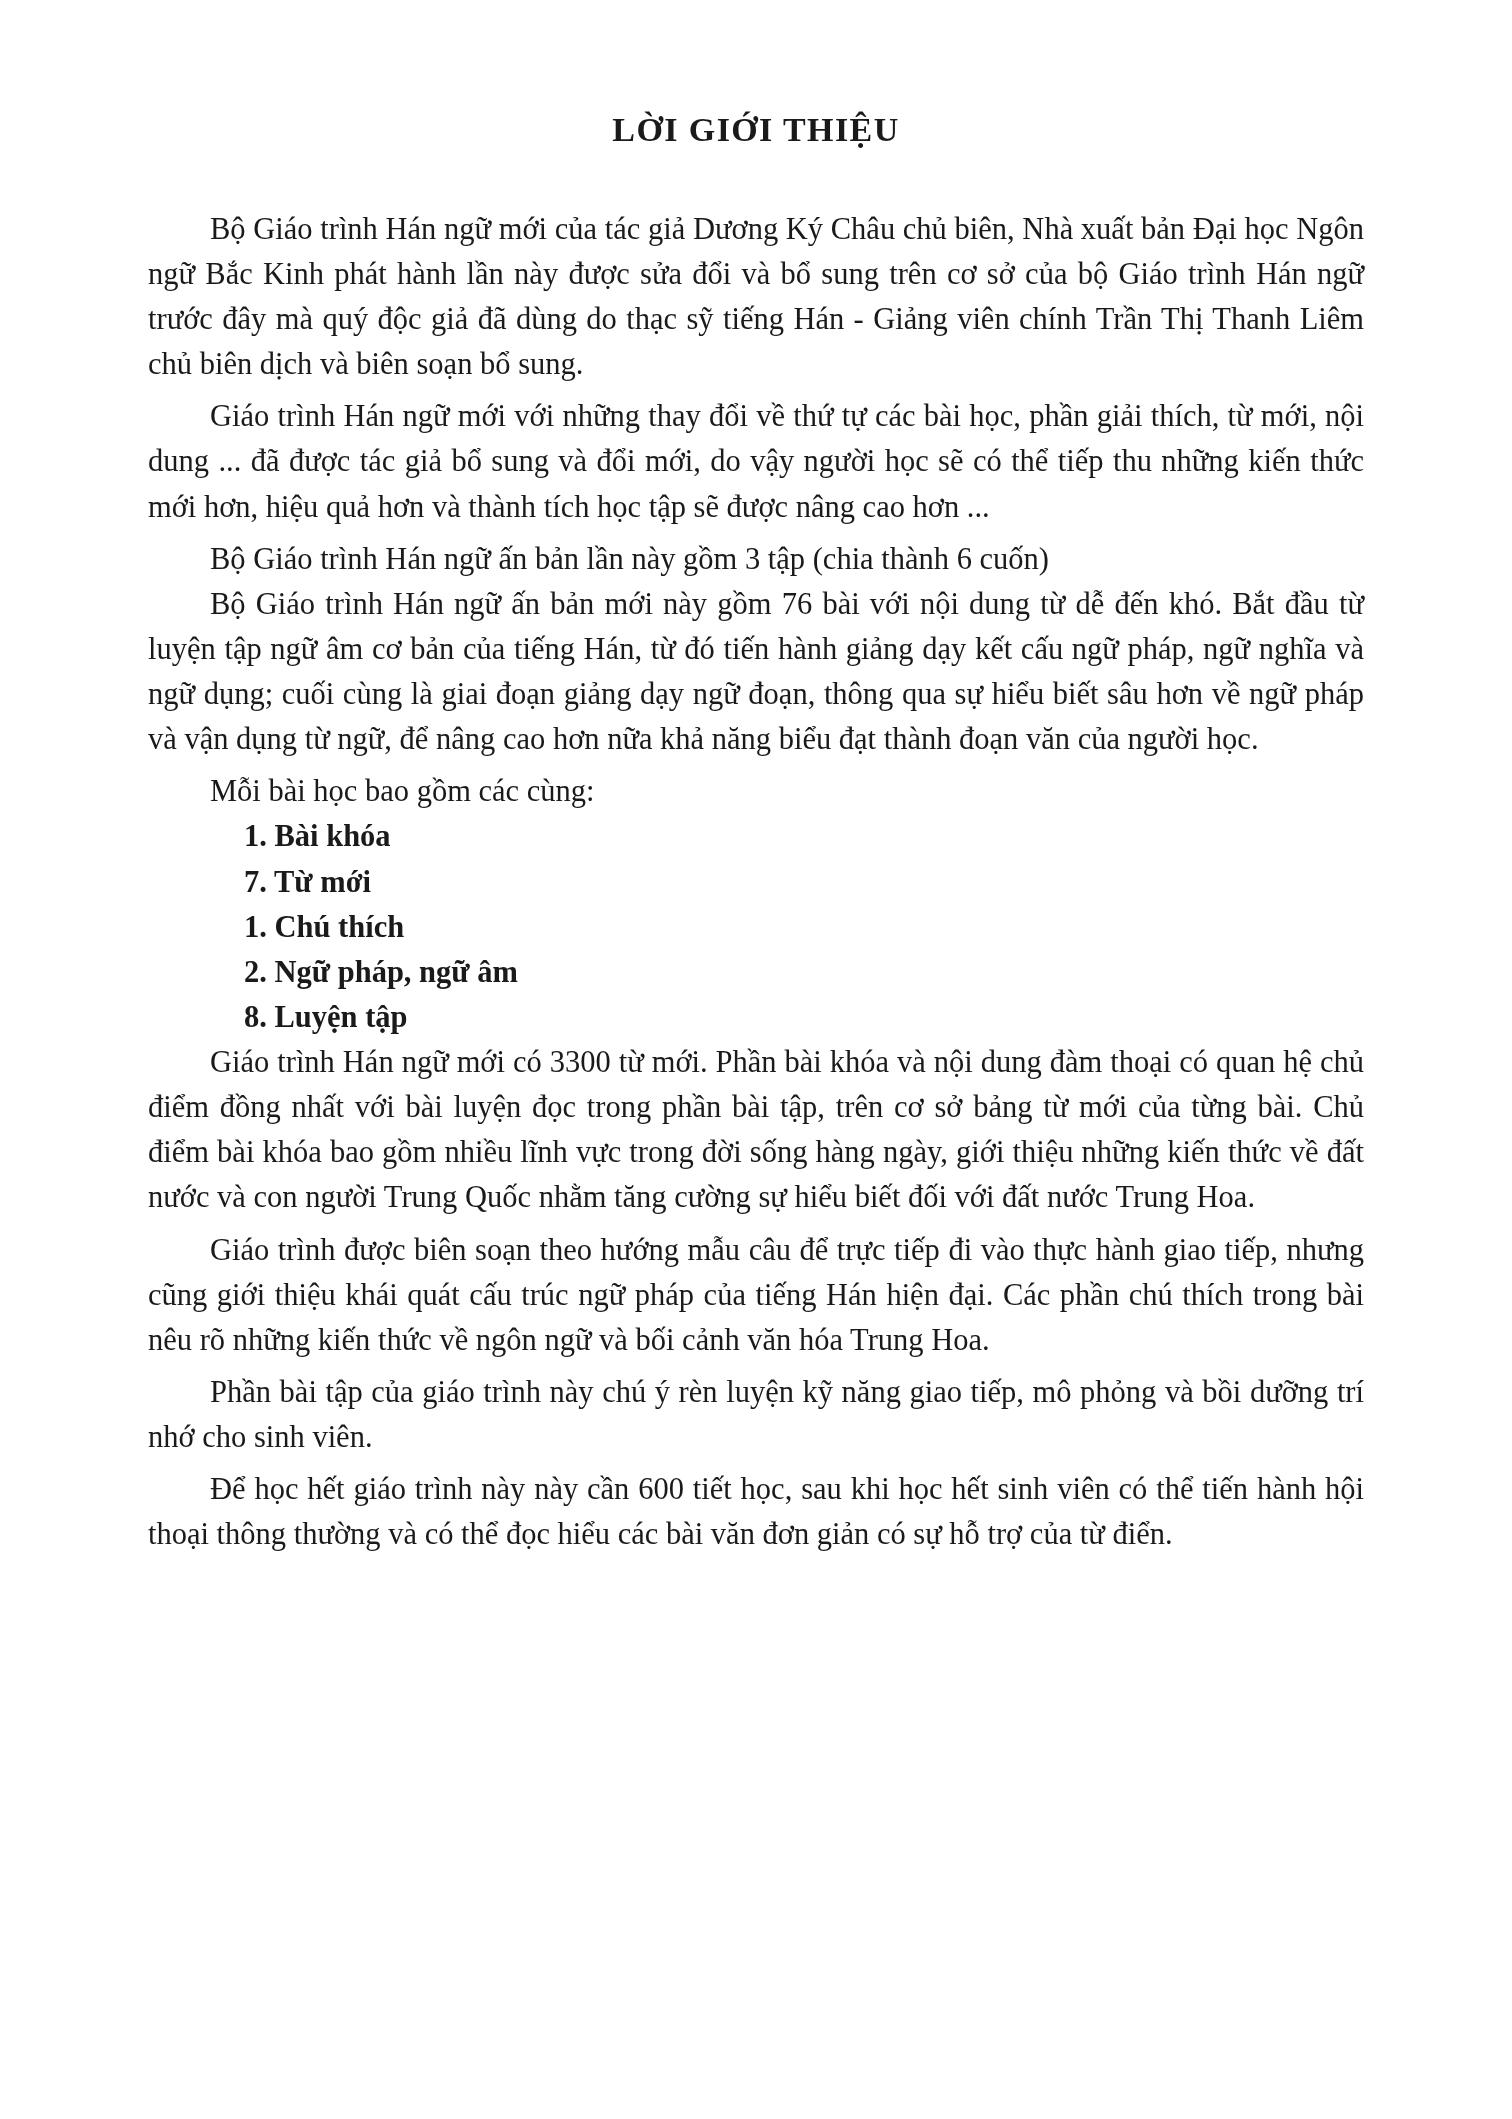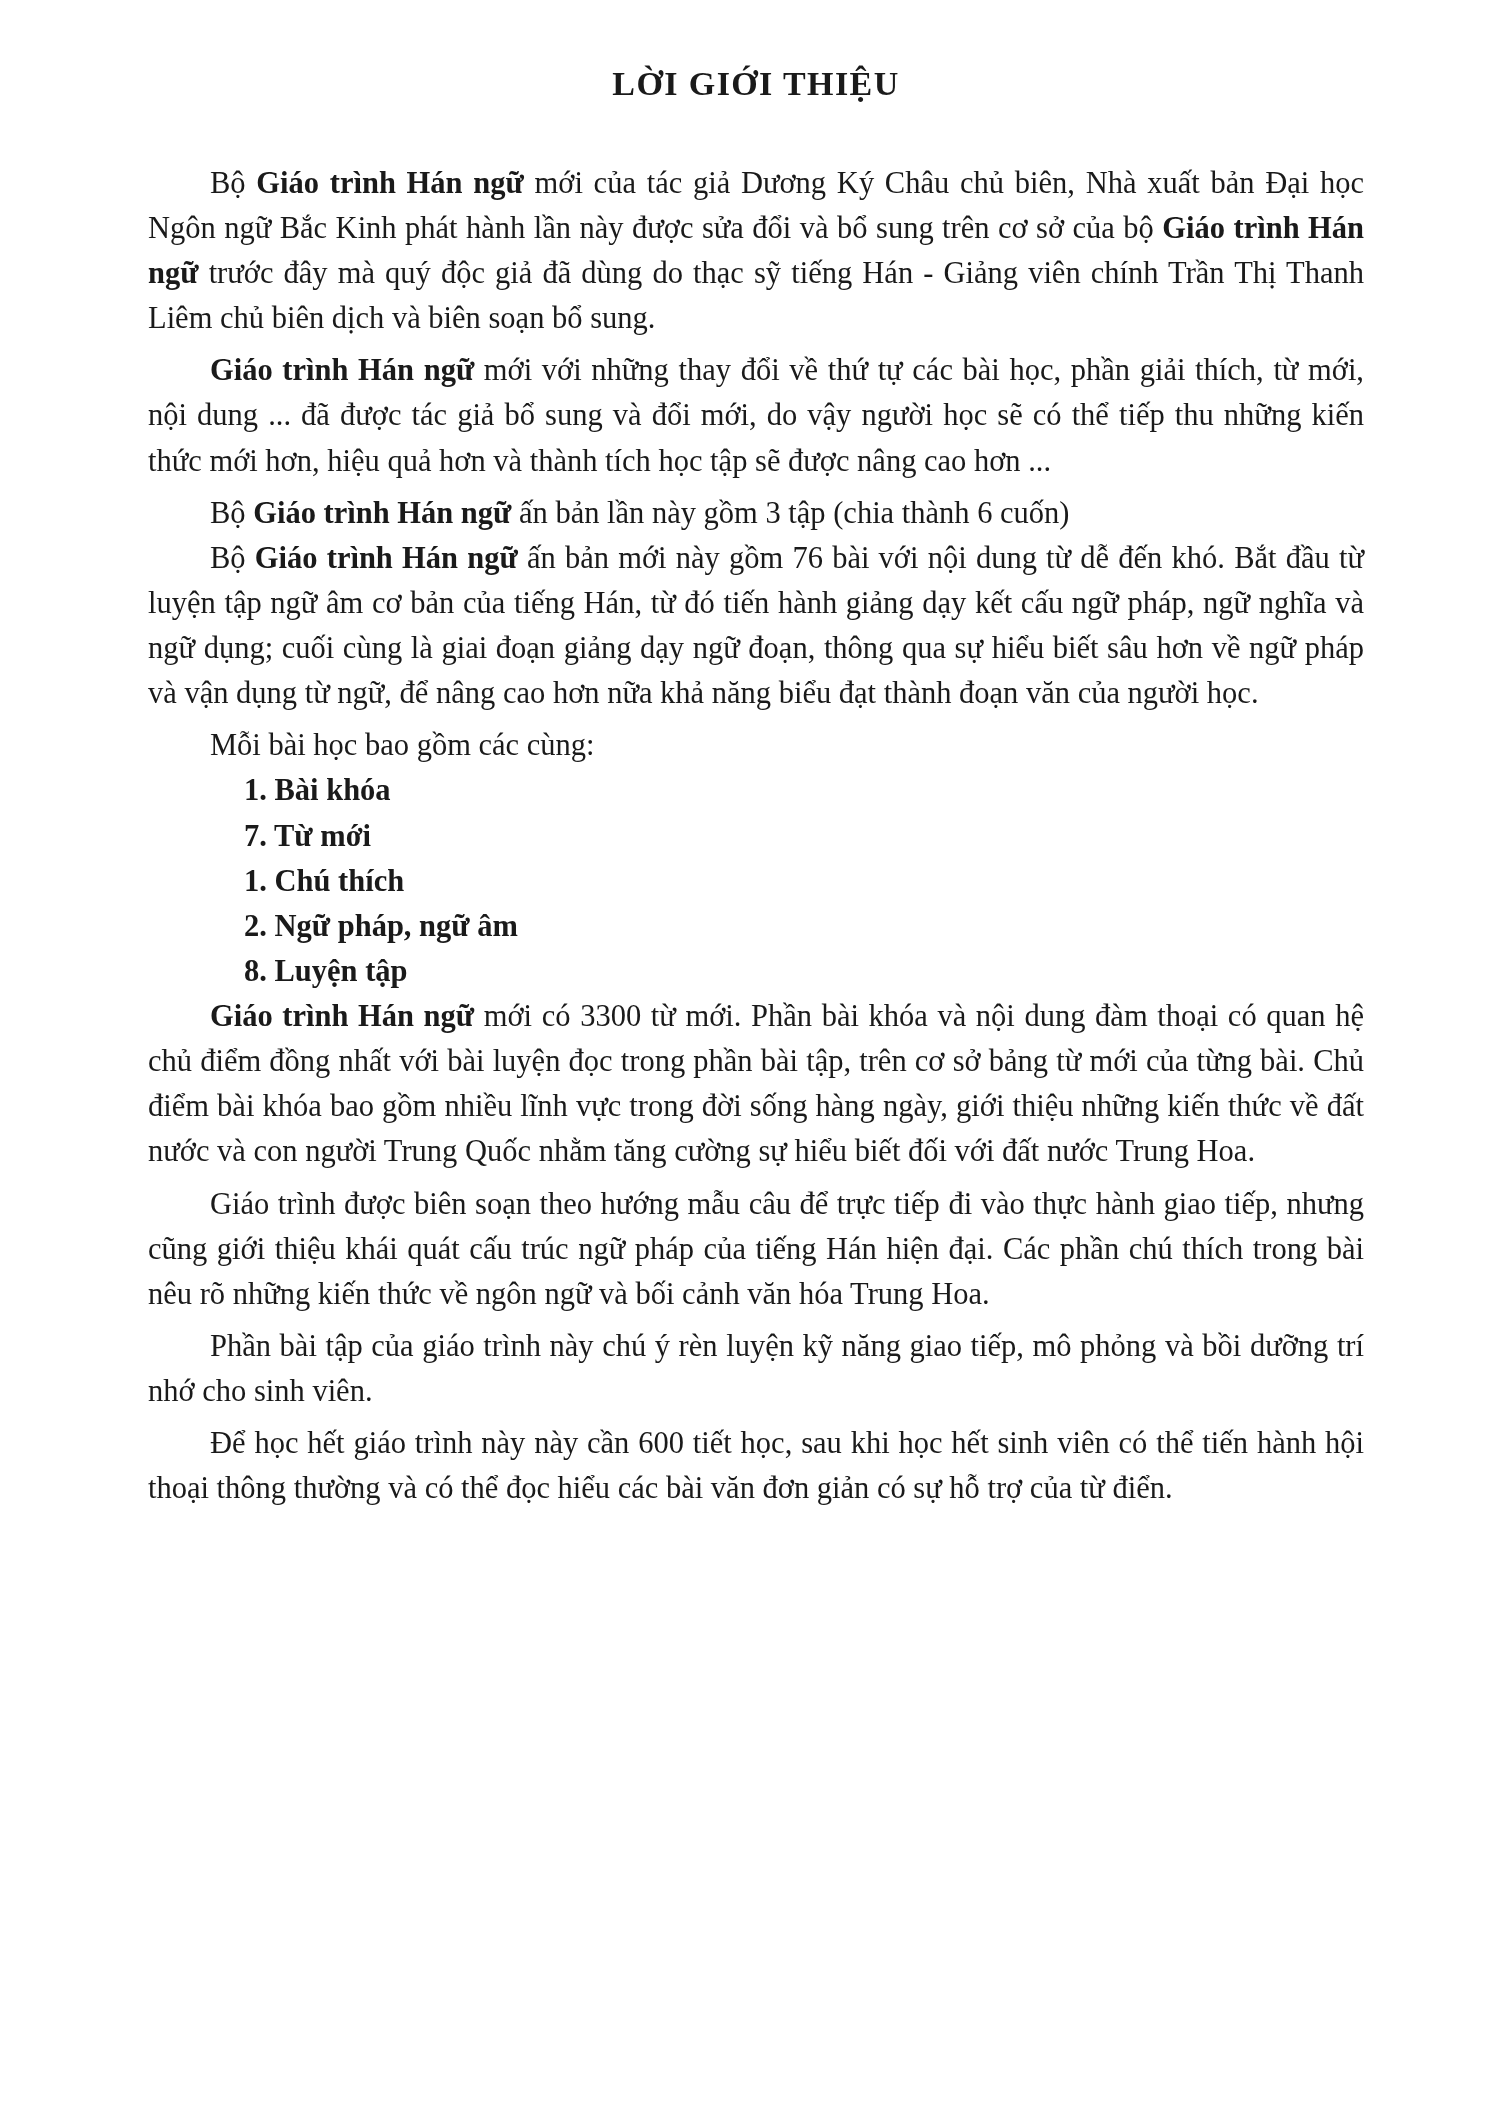--- a/index.html
+++ b/index.html
@@ -12,21 +12,21 @@
     height: 2119px;
     font-family: "Liberation Serif", "DejaVu Serif", serif;
     color: #1a1a1a;
     position: relative;
     overflow: hidden;
   }
   .page {
     box-sizing: border-box;
     width: 1512px;
     height: 2119px;
-    padding: 64px 148px 60px 148px;
+    padding: 110px 148px 60px 148px;
     position: relative;
   }
   h1.doc-title {
     font-size: 34px;
     font-weight: bold;
     text-align: center;
     letter-spacing: 1.4px;
     margin: 0 0 56px 0;
     line-height: 1.2;
   }
@@ -53,21 +53,21 @@
   p.num-line {
     font-size: 30.5px;
     line-height: 1.48;
     margin: 0;
     text-align: left;
     text-indent: 0;
     padding-left: 96px;
     font-weight: bold;
   }
   b.title-inline {
-    font-weight: bold;
+    font-weight: normal;
   }
 </style>
 </head>
 <body>
 
 <div class="page">
 
   <h1 class="doc-title">LỜI GIỚI THIỆU</h1>
 
   <div>

